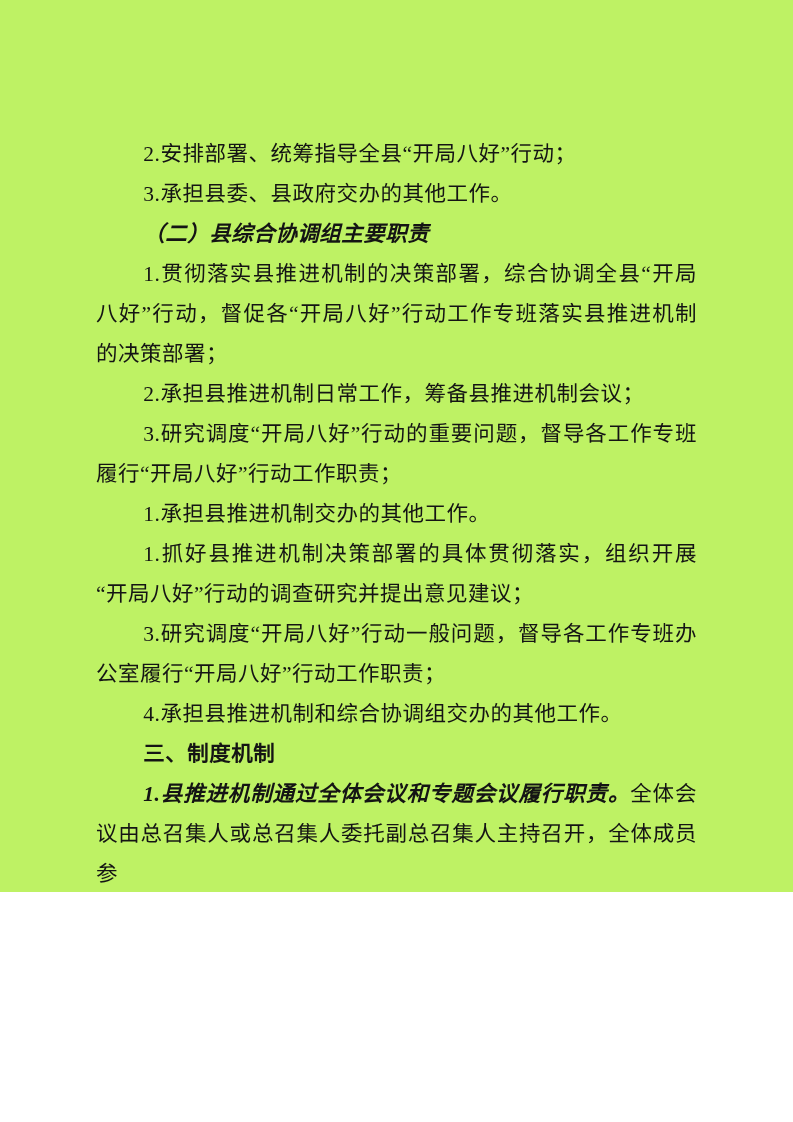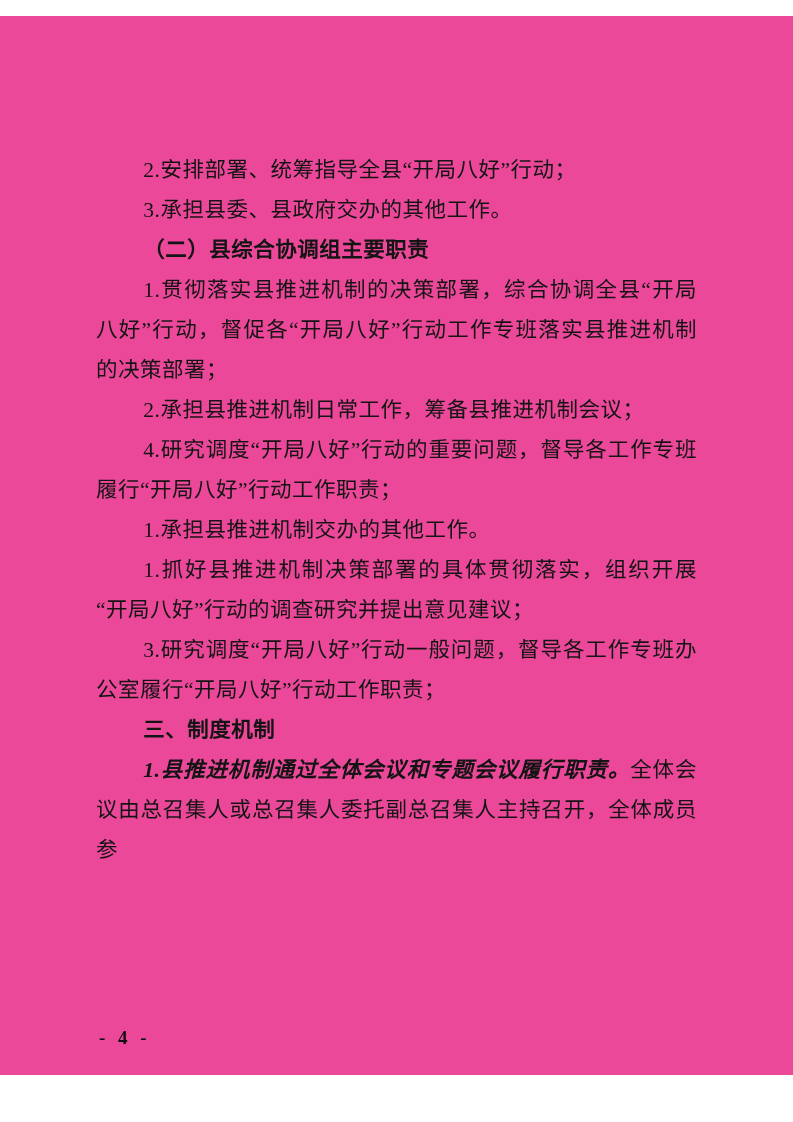--- a/index.html
+++ b/index.html
@@ -3,26 +3,25 @@
 <meta charset="utf-8">
 <style>
   html, body {
     margin: 0;
     padding: 0;
     background: #ffffff;
   }
   .page {
     position: relative;
     width: 793px;
-    height: 1059px;
-    background: #ec4899;
+    height: 892px;
+    background: #bef264;
     color: #141414;
     font-family: "Liberation Serif", "DejaVu Serif", serif;
     overflow: hidden;
-    margin-top: 16px;
   }
   .content {
     position: absolute;
     left: 96px;
     top: 134px;
     width: 601px;
   }
   .content p {
     margin: 0;
     font-size: 21.5px;
@@ -32,20 +31,21 @@
     text-justify: inter-ideograph;
     text-indent: 2.2em;
     word-break: break-all;
   }
   .content p.heading-l1 {
     font-family: "Liberation Sans", "DejaVu Sans", sans-serif;
     font-weight: 700;
   }
   .content p.heading-l2 {
     font-weight: 700;
+    font-style: italic;
   }
   .lead-bold {
     font-weight: 700;
     font-style: italic;
   }
   .page-number {
     position: absolute;
     left: 99px;
     top: 1008px;
     font-size: 19px;
@@ -59,24 +59,25 @@
 </head>
 <body>
 
 <div class="page">
   <div class="content">
     <p>2.安排部署、统筹指导全县“开局八好”行动；</p>
     <p>3.承担县委、县政府交办的其他工作。</p>
     <p class="heading-l2">（二）县综合协调组主要职责</p>
     <p>1.贯彻落实县推进机制的决策部署，综合协调全县“开局八好”行动，督促各“开局八好”行动工作专班落实县推进机制的决策部署；</p>
     <p>2.承担县推进机制日常工作，筹备县推进机制会议；</p>
-    <p>4.研究调度“开局八好”行动的重要问题，督导各工作专班履行“开局八好”行动工作职责；</p>
+    <p>3.研究调度“开局八好”行动的重要问题，督导各工作专班履行“开局八好”行动工作职责；</p>
     <p>1.承担县推进机制交办的其他工作。</p>
     <p>1.抓好县推进机制决策部署的具体贯彻落实，组织开展“开局八好”行动的调查研究并提出意见建议；</p>
     <p>3.研究调度“开局八好”行动一般问题，督导各工作专班办公室履行“开局八好”行动工作职责；</p>
+    <p>4.承担县推进机制和综合协调组交办的其他工作。</p>
     <p class="heading-l1">三、制度机制</p>
     <p>
       <span class="lead-bold">1.县推进机制通过全体会议和专题会议履行职责。</span><span>全体会议由总召集人或总召集人委托副总召集人主持召开，全体成员参</span>
     </p>
   </div>
 
   <div class="page-number">- 4 -</div>
 </div>
 
 </body></html>

